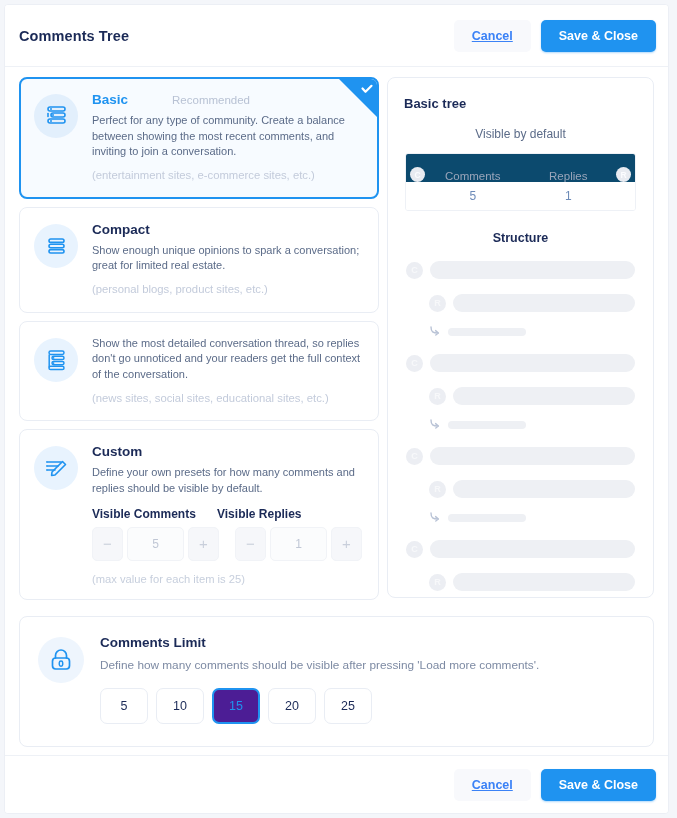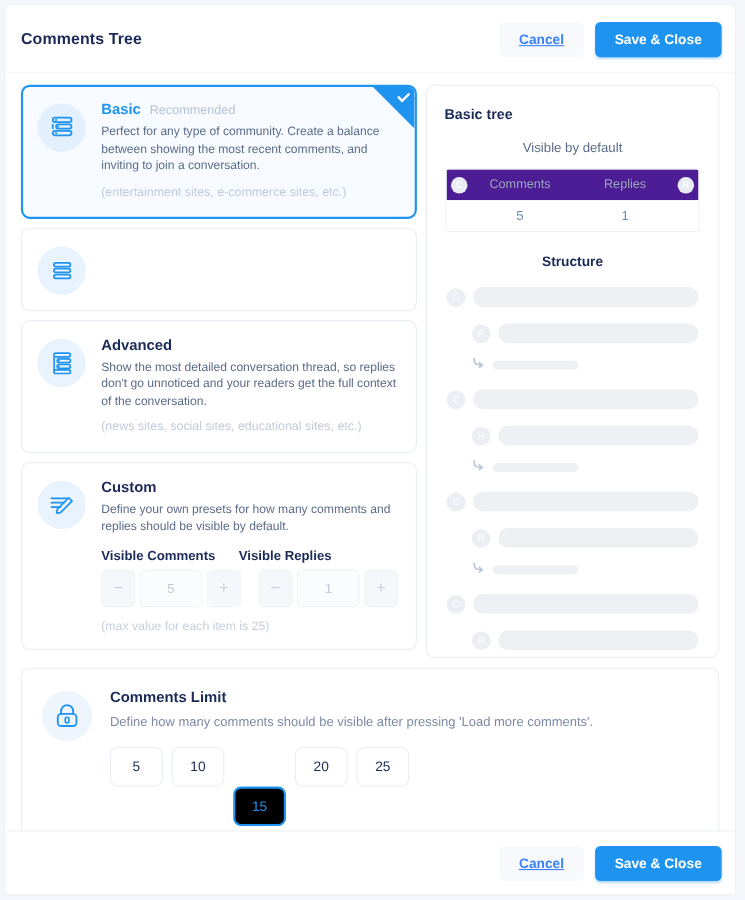--- a/index.html
+++ b/index.html
@@ -116,20 +116,21 @@
   .card-title {
     font-size: 13.5px;
     font-weight: bold;
     color: #1b2a57;
   }
   .card.selected .card-title { color: #1f93f0; }
   .card-badge {
     font-size: 11.5px;
     color: #b8c2d4;
     font-weight: normal;
+    margin-left: 36px;
   }
   .card-desc {
     font-size: 11px;
     line-height: 1.42;
     color: #5b6b88;
     margin-bottom: 8px;
   }
   .card-examples {
     font-size: 11.3px;
     color: #c3cbdb;
@@ -212,22 +213,22 @@
     margin-bottom: 12px;
   }
   .pv-table {
     border: 1px solid #eef1f6;
     border-radius: 3px;
     overflow: hidden;
     margin: 0 1px 20px 1px;
   }
   .pv-thead {
     display: flex;
-    align-items: center;
-    background: #4c1d95;
+    align-items: flex-end;
+    background: #0c4a6e;
     height: 28px;
     padding: 0 4px;
   }
   .pv-th {
     flex: 1;
     text-align: center;
     font-size: 11.5px;
     color: #9aa5ba;
   }
   .pv-chip {
@@ -345,23 +346,22 @@
     display: flex;
     align-items: center;
     justify-content: center;
     font-size: 12.5px;
     color: #1b2a57;
     cursor: pointer;
     font-family: "Liberation Sans", sans-serif;
   }
   .limit-opt.active {
     border: 2px solid #1f93f0;
-    background: #000000;
+    background: #4c1d95;
     color: #1f93f0;
-    margin-top: 36px;
   }
 
   
   .footer {
     position: absolute;
     left: 0; right: 0; bottom: 0;
     height: 58px;
     display: flex;
     align-items: center;
     justify-content: flex-end;
@@ -414,39 +414,43 @@
           </div>
         </div>
 
         <div class="card">
           <div class="card-icon">
             <svg width="26" height="26" viewBox="0 0 26 26">
               <rect x="6" y="6" width="15" height="3.4" rx="1.7" fill="none" stroke="#1f93f0" stroke-width="1.6"></rect>
               <rect x="6" y="11.3" width="15" height="3.4" rx="1.7" fill="none" stroke="#1f93f0" stroke-width="1.6"></rect>
               <rect x="6" y="16.6" width="15" height="3.4" rx="1.7" fill="none" stroke="#1f93f0" stroke-width="1.6"></rect>
             </svg>
+          </div>
+          <div class="card-body">
+            <div class="card-title-row">
+              <span class="card-title">Compact</span>
+            </div>
+            <div class="card-desc">Show enough unique opinions to spark a conversation; great for limited real estate.</div>
+            <div class="card-examples">(personal blogs, product sites, etc.)</div>
           </div>
         </div>
 
         <div class="card">
           <div class="card-icon">
             <svg width="26" height="26" viewBox="0 0 26 26">
               <rect x="6" y="4" width="15" height="3.4" rx="1.7" fill="none" stroke="#1f93f0" stroke-width="1.5"></rect>
               <rect x="9" y="9.2" width="12" height="3.4" rx="1.7" fill="none" stroke="#1f93f0" stroke-width="1.5"></rect>
               <rect x="9" y="14.4" width="12" height="3.4" rx="1.7" fill="none" stroke="#1f93f0" stroke-width="1.5"></rect>
               <rect x="6" y="19.3" width="15" height="3.2" rx="1.6" fill="none" stroke="#1f93f0" stroke-width="1.5"></rect>
               <line x1="6.2" y1="8" x2="6.2" y2="20" stroke="#1f93f0" stroke-width="1.5" stroke-linecap="round"></line>
               <circle cx="10.5" cy="10.9" r="0.9" fill="#1f93f0"></circle>
               <circle cx="10.5" cy="16.1" r="0.9" fill="#1f93f0"></circle>
             </svg>
           </div>
           <div class="card-body">
-            <div class="card-title-row">
-              <span class="card-title">Advanced</span>
-            </div>
             <div class="card-desc">Show the most detailed conversation thread, so replies don't go unnoticed and your readers get the full context of the conversation.</div>
             <div class="card-examples">(news sites, social sites, educational sites, etc.)</div>
           </div>
         </div>
 
         <div class="card">
           <div class="card-icon">
             <svg width="28" height="28" viewBox="0 0 28 28">
               <line x1="6" y1="8" x2="19" y2="8" stroke="#1f93f0" stroke-width="1.6" stroke-linecap="round"></line>
               <line x1="6" y1="12" x2="16" y2="12" stroke="#1f93f0" stroke-width="1.6" stroke-linecap="round"></line>

